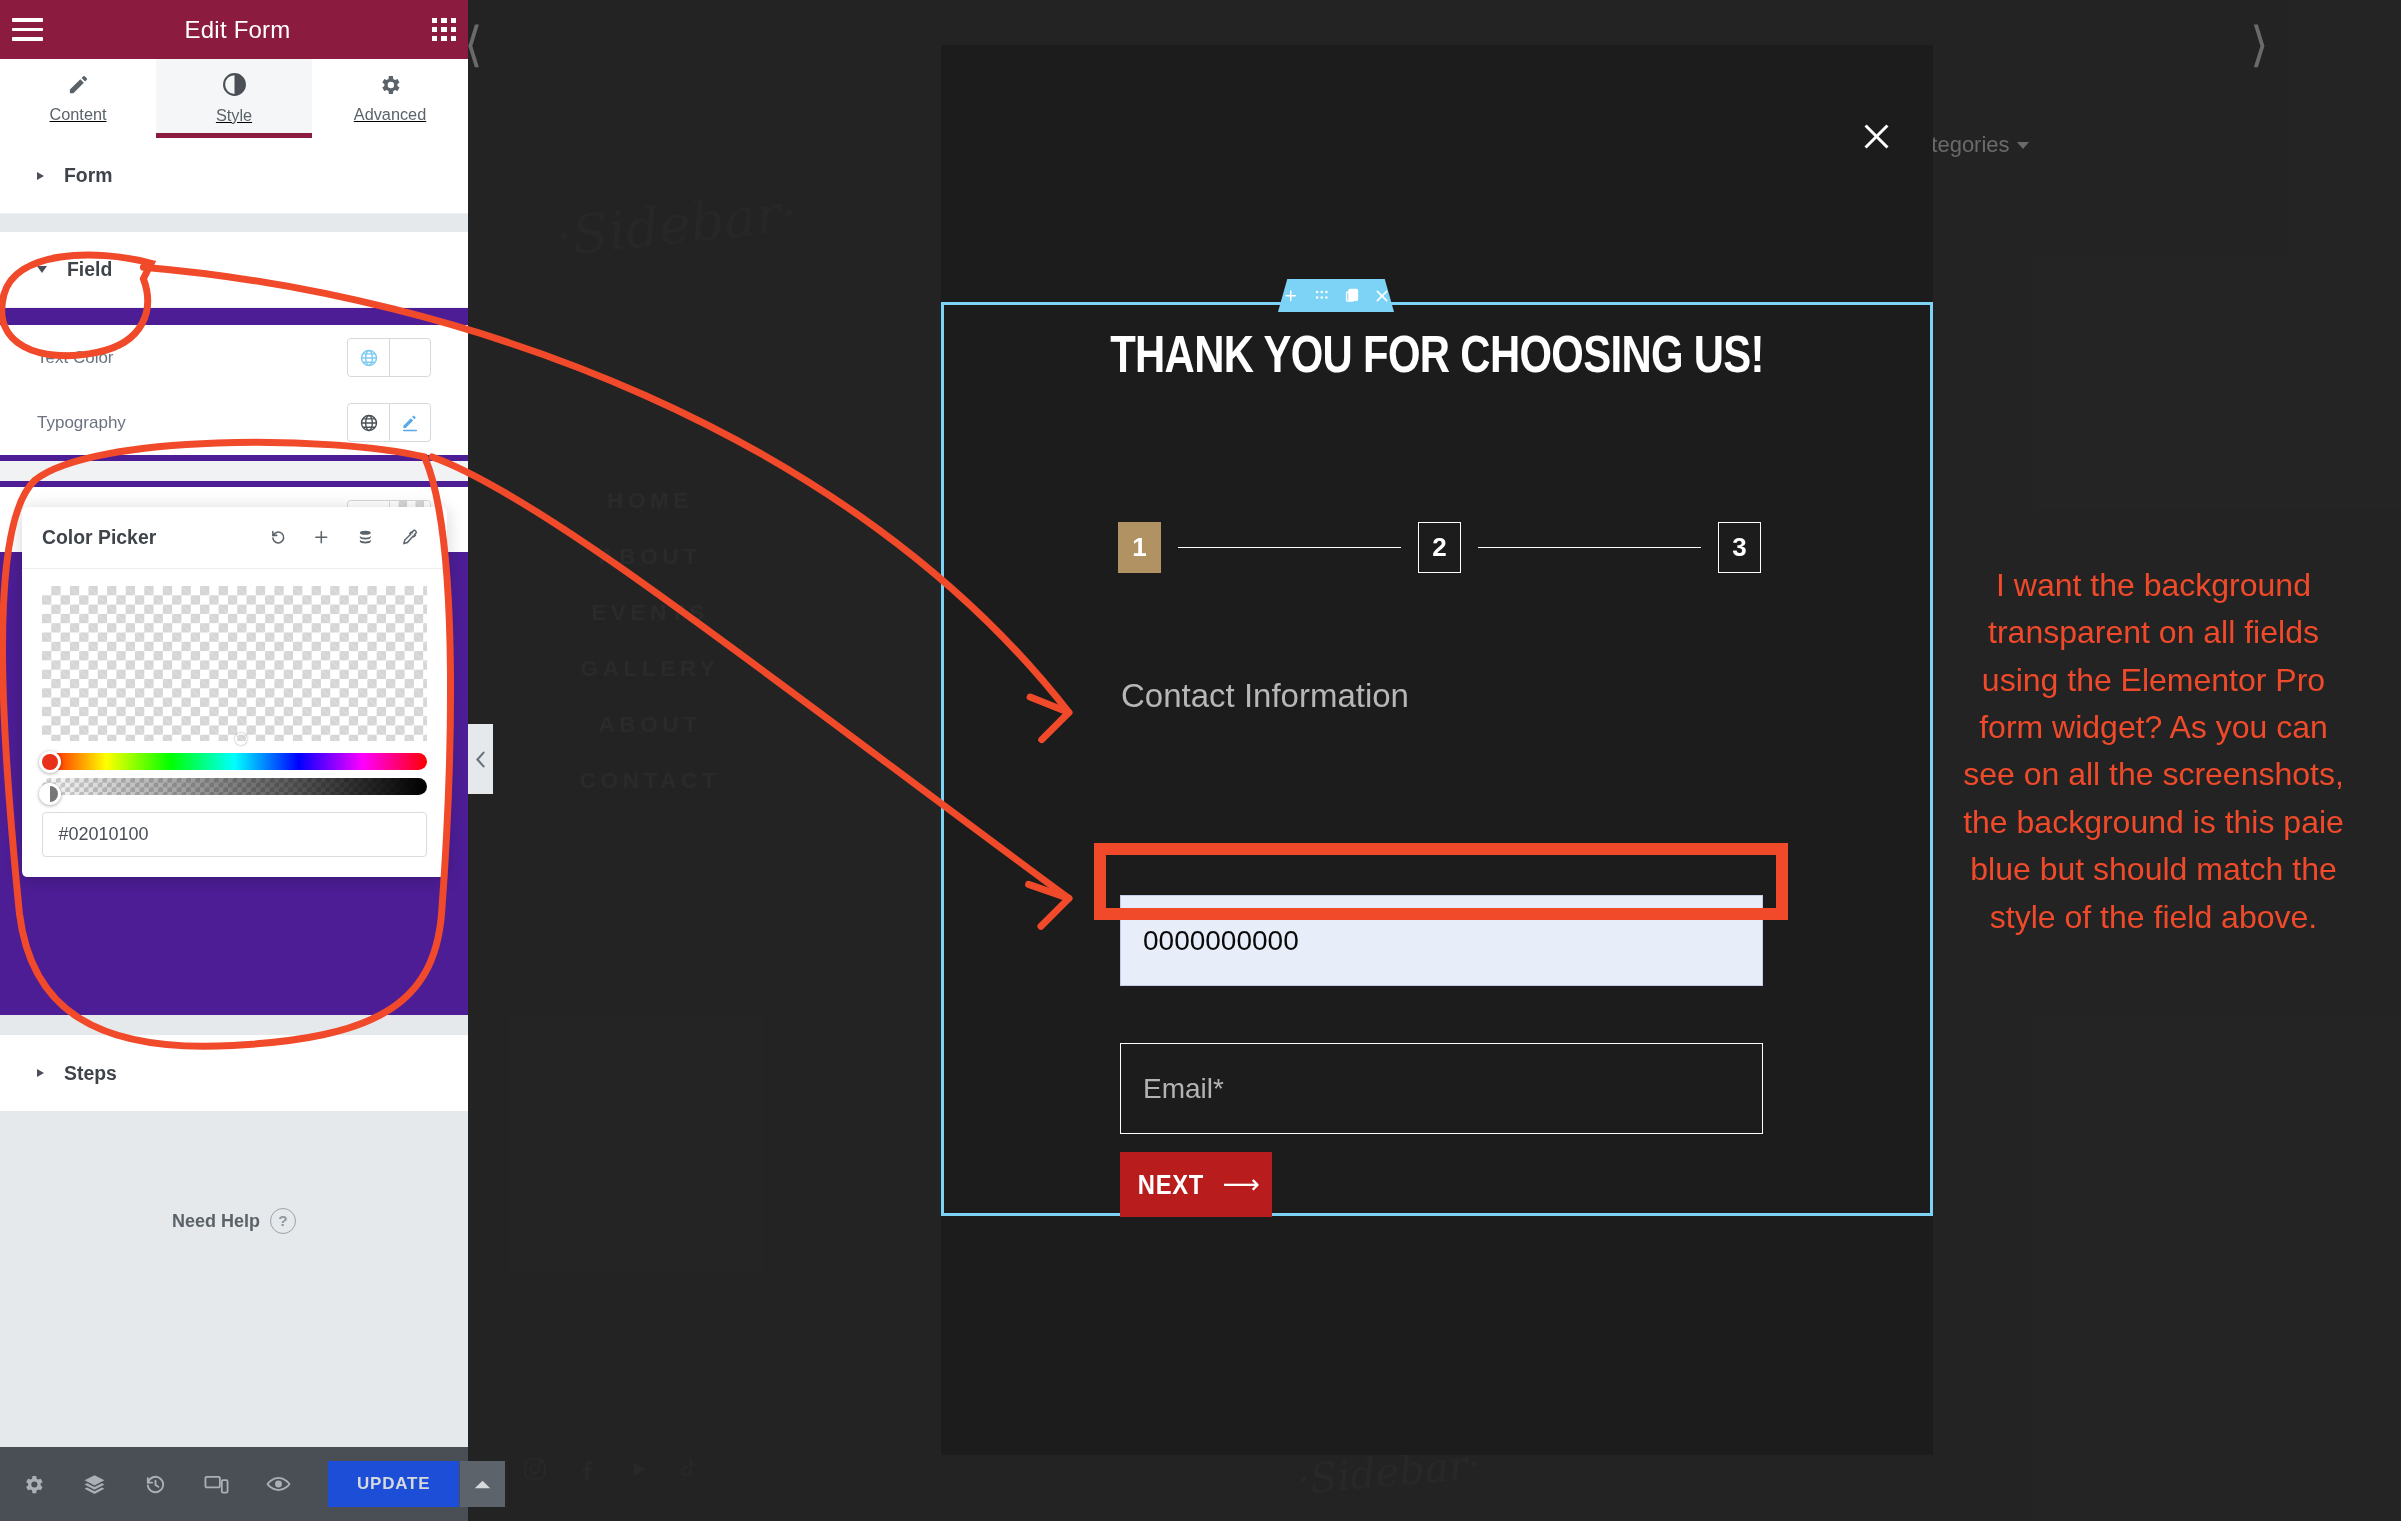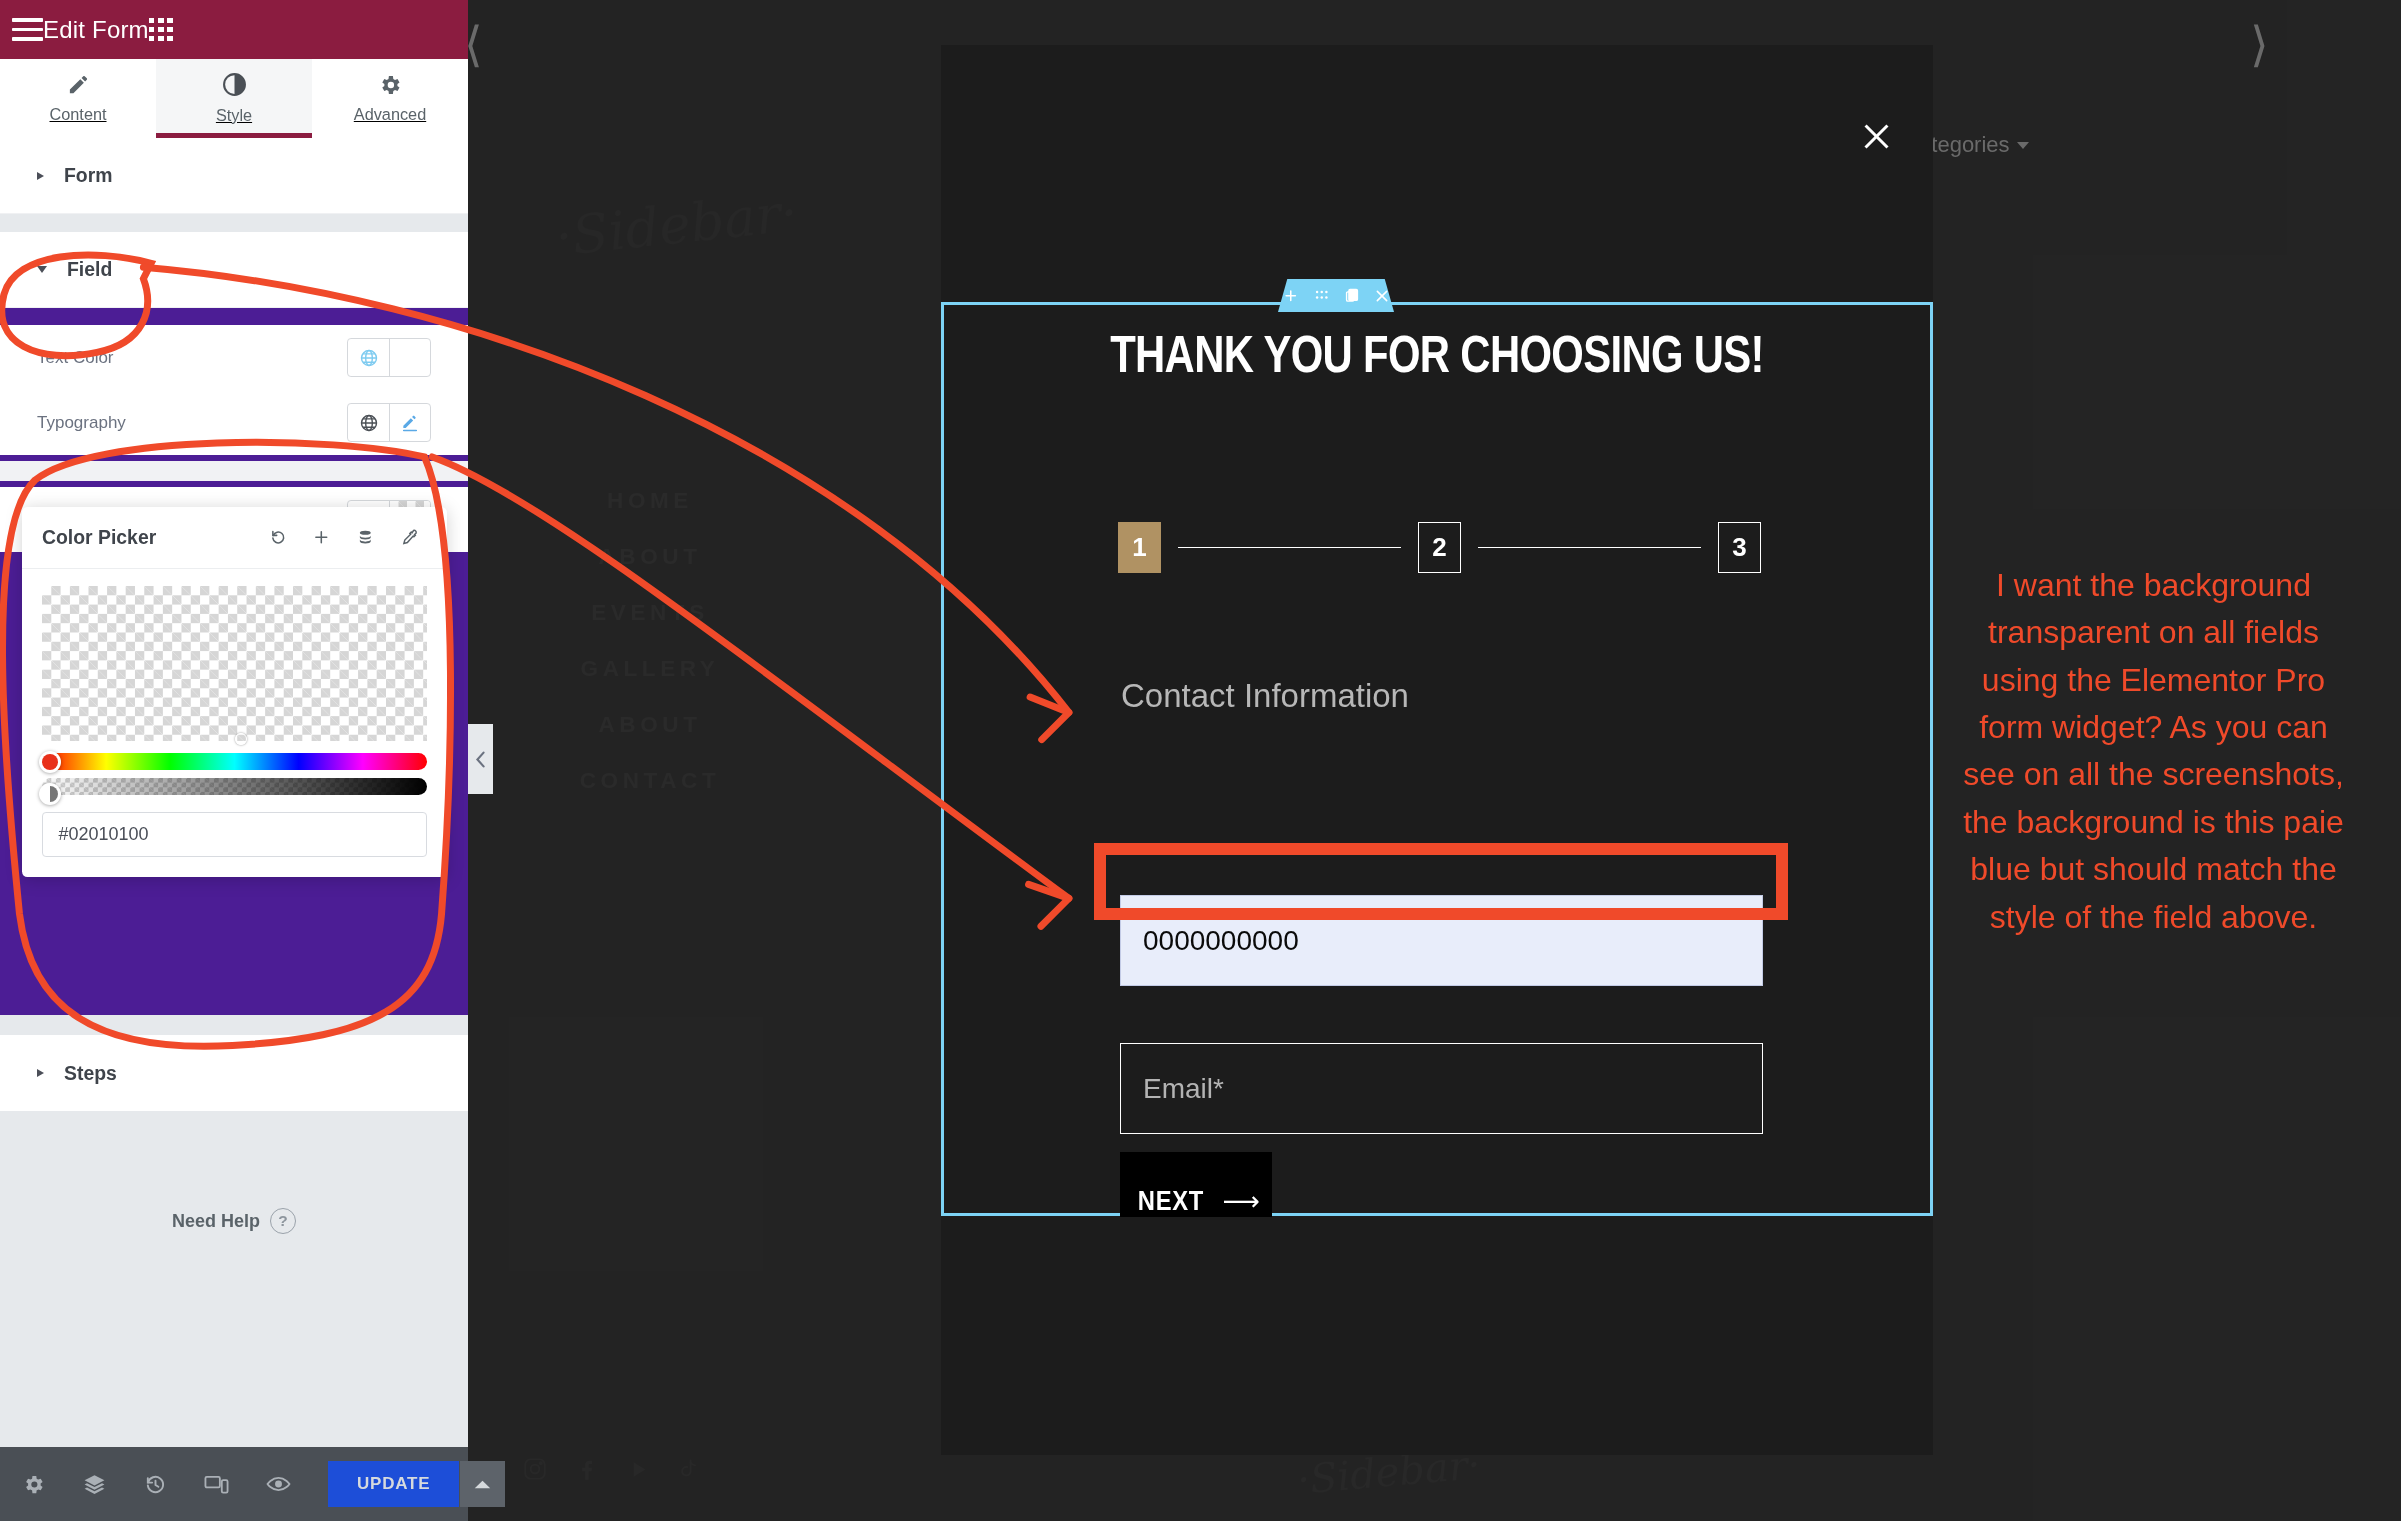--- a/index.html
+++ b/index.html
@@ -14,21 +14,21 @@
   
   #panel {
     position: absolute; left: 0; top: 0;
     width: 468px; height: 1521px;
     background: #e6e9ec;
     z-index: 40;
     display: flex; flex-direction: column;
   }
   #panel-header {
     height: 59px; background: #8b1c40;
-    display: flex; align-items: center; justify-content: flex-start;
+    display: flex; align-items: center; justify-content: space-between;
     padding: 0 12px; flex: 0 0 auto;
   }
   .hamburger { width: 31px; height: 23px; display:flex; flex-direction:column; justify-content:space-between; cursor:pointer;}
   .hamburger i { display:block; height:3.9px; background:#fff; border-radius:0.8px; }
   #panel-title { color:#fff; font-size:24px; font-weight:400; letter-spacing:0.2px; }
   .grid-icon { display:grid; grid-template-columns:repeat(3,5.4px); grid-template-rows:repeat(3,5.4px); gap:3.9px; cursor:pointer;}
   .grid-icon i { background:#fff; display:block; width:5.4px; height:5.4px; }
 
   #panel-tabs { display:flex; background:#fff; height:79px; flex:0 0 auto;text-decoration:underline; }
   .ptab { flex:1; display:flex; flex-direction:column; align-items:center; justify-content:center;
@@ -183,22 +183,22 @@
   .field { position:absolute; left:176px; width:643px; height:91px; border:1.5px solid #fff;
      display:flex; align-items:center; padding:0 22px; }
   .field .ftxt { font-size:28px; }
   #field-name { top:442px; }
   #field-name .ftxt { color:#fff; }
   #field-phone { top:590px; border:1.5px solid #c3cbe6; background:#e8edfa; }
   #field-phone .ftxt { color:#0a0a0a; }
   #field-email { top:738px; }
   #field-email .ftxt { color:#b3b3b3; }
 
-  #next-btn { position:absolute; left:176px; top:847px; width:152px; height:65px; background:#000000;
-     display:flex; align-items:flex-end; justify-content:center; gap:12.4px; cursor:pointer; }
+  #next-btn { position:absolute; left:176px; top:847px; width:152px; height:65px; background:#b91c1c;
+     display:flex; align-items:center; justify-content:center; gap:12.4px; cursor:pointer; }
   #next-btn .nlabel { color:#fff; font-weight:bold; font-size:28px; transform:scaleX(.85); letter-spacing:0.8px; }
   #next-btn .narrow { color:#fff; font-size:26px; }
 
   
   #red-rect { position:absolute; left:1094px; top:843px; width:694px; height:77px;
      border:12.4px solid #f04a2a; z-index:30; pointer-events:none; }
 
   
   #annot { position:absolute; left:0; top:0; width:2401px; height:1521px; z-index:50; pointer-events:none; }
 

